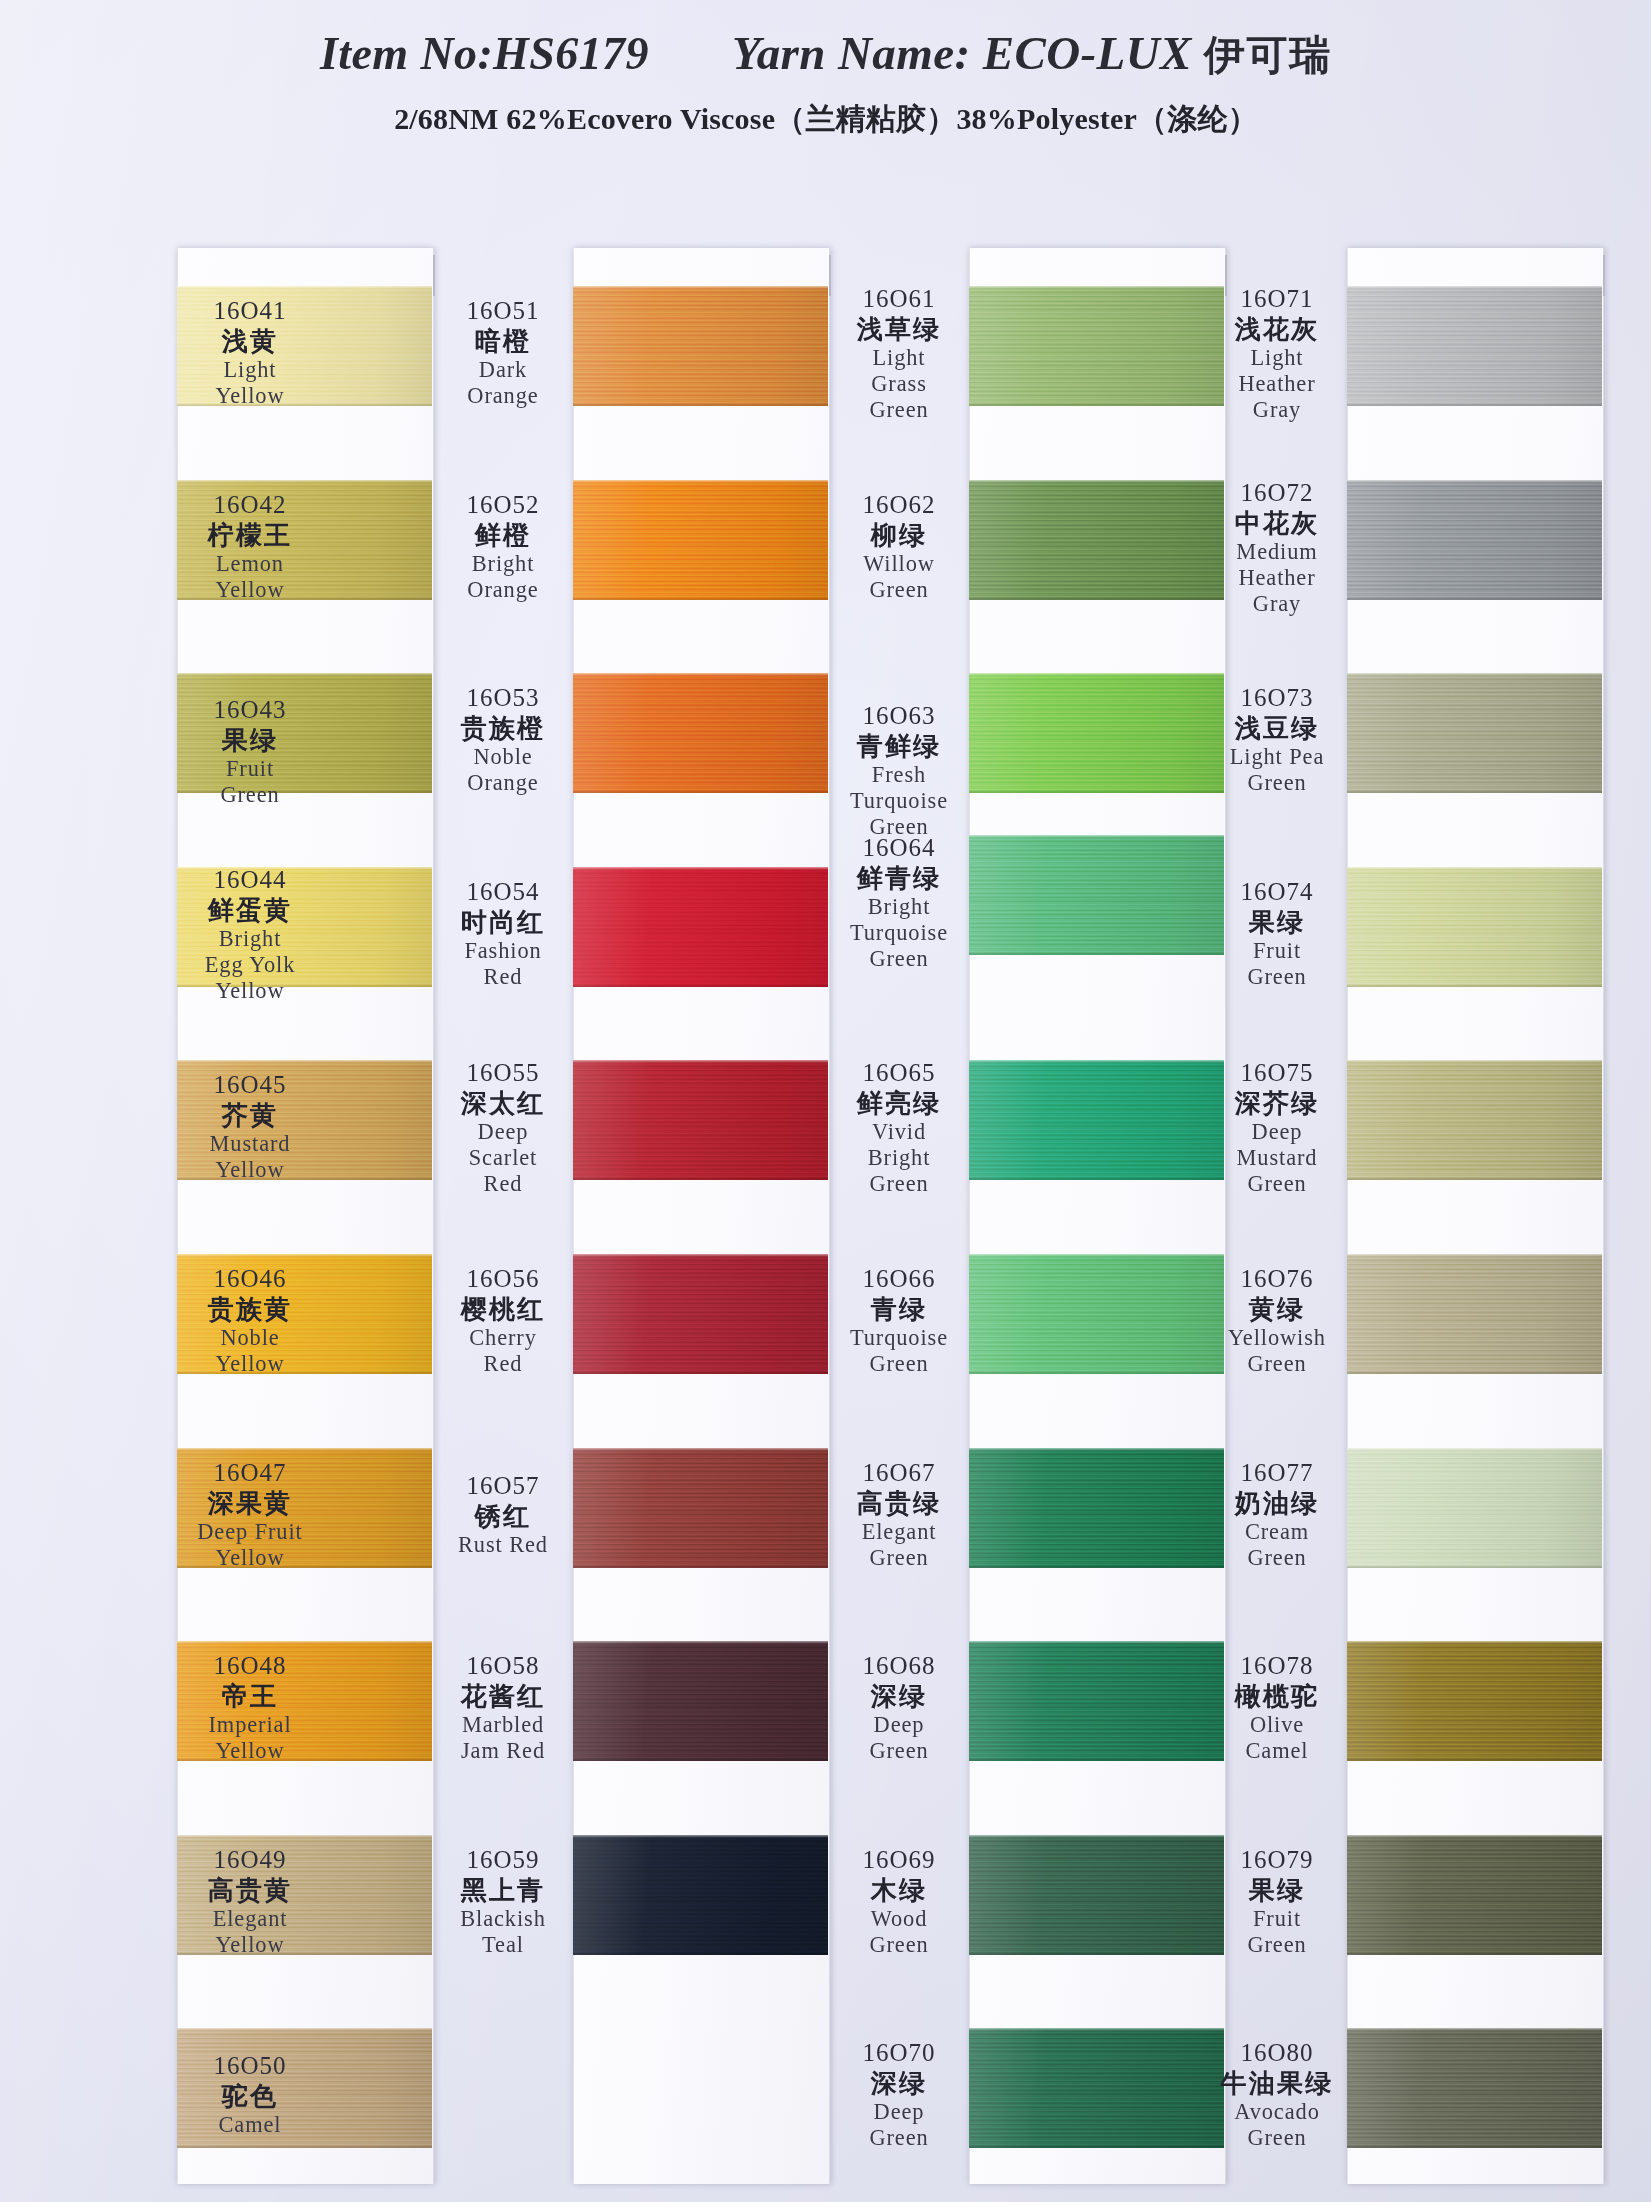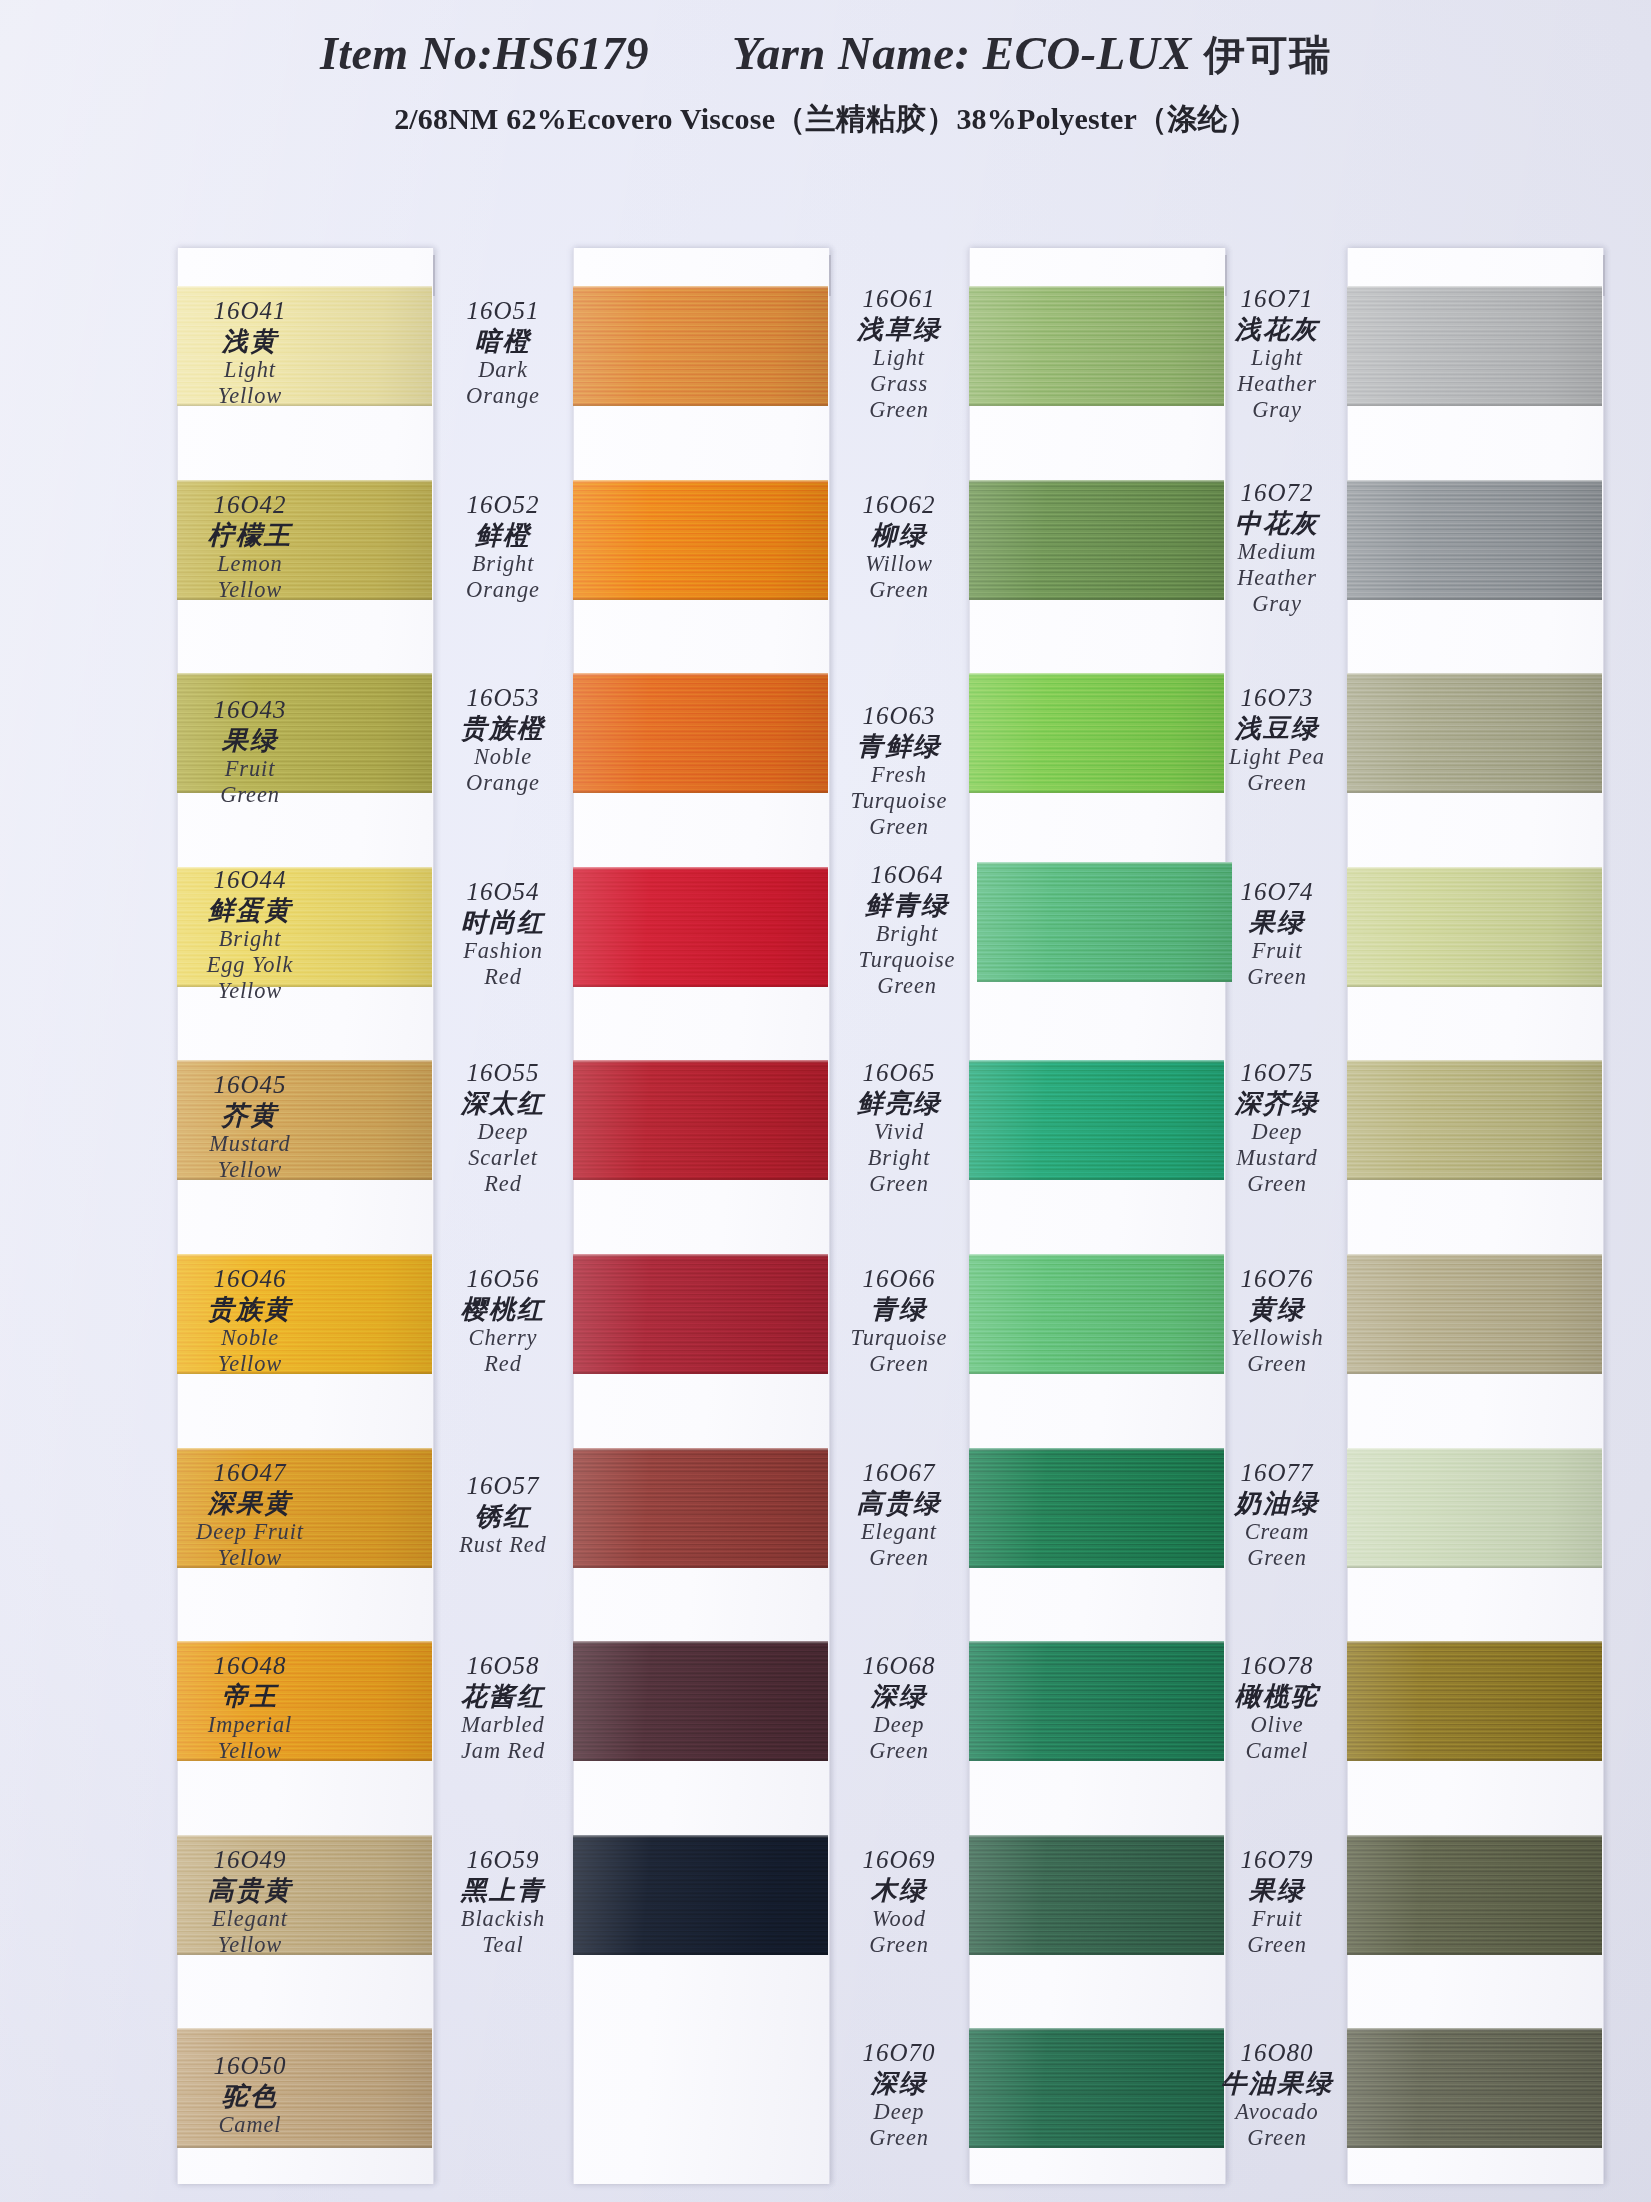--- a/index.html
+++ b/index.html
@@ -51,21 +51,20 @@
     font-family:"Liberation Serif","DejaVu Serif",serif;
   }
 
   
   .board{position:absolute;left:0;top:0;width:1652px;height:2203px;}
   .column{
     position:absolute;
     top:248px;
     width:255px;
     height:1936px;
-    font-style:italic;
   }
   .col-0{left:177px;}
   .col-1{left:573px;}
   .col-2{left:969px;}
   .col-3{left:1347px;}
 
   
   .strip{
     position:absolute;left:0;top:0;width:255px;height:1936px;
     background:linear-gradient(95deg,#fdfdff 0%,#fbfbfe 55%,#f2f2f8 100%);
@@ -511,21 +510,21 @@
             <div class="edge-b"></div>
           </div>
           <div class="label lbl-2" style="top: 37px; margin-top: 30px;">
             <div class="code">16O63</div>
             <div class="cn">青鲜绿</div>
             <div class="en">Fresh</div>
             <div class="en">Turquoise</div>
             <div class="en">Green</div>
           </div>
         </div>
-        <div class="row" style="top: 576px; margin-left: 8px;">
+        <div class="row" style="top: 549px;">
           <div class="swatch" title="16O64 鲜青绿">
             <div class="fill" style="background: rgb(86, 185, 124);"></div>
             <div class="tex"></div>
             <div class="sheen"></div>
             <div class="edge"></div>
             <div class="edge-b"></div>
           </div>
           <div class="label lbl-2" style="top: 37px;">
             <div class="code">16O64</div>
             <div class="cn">鲜青绿</div>

